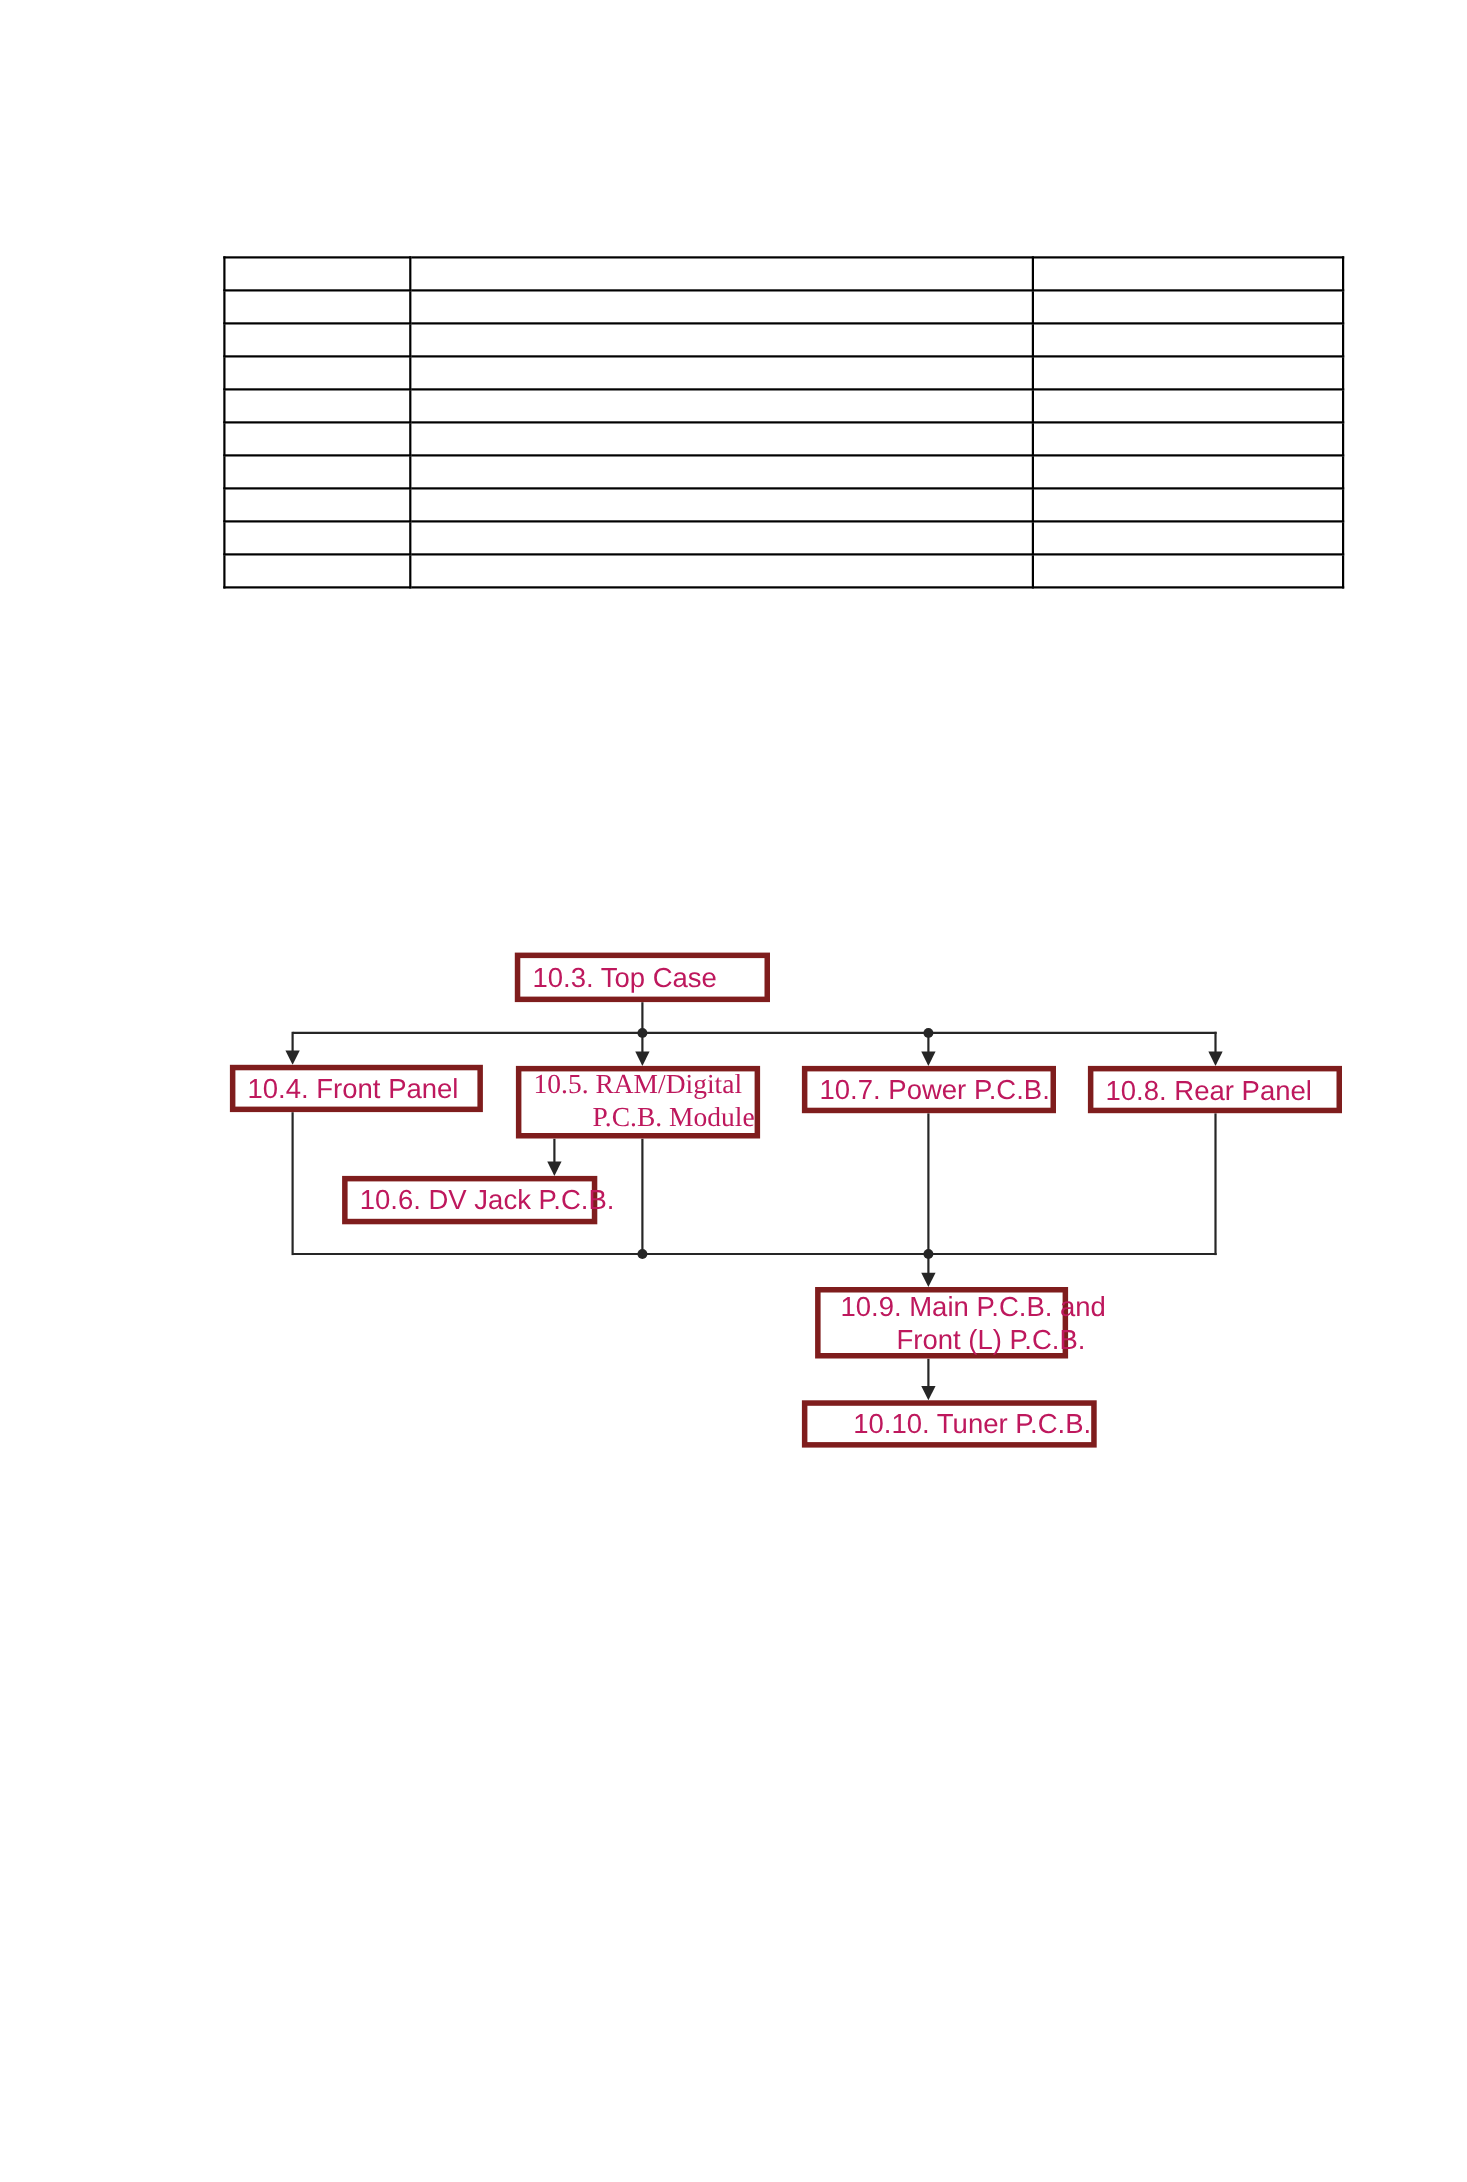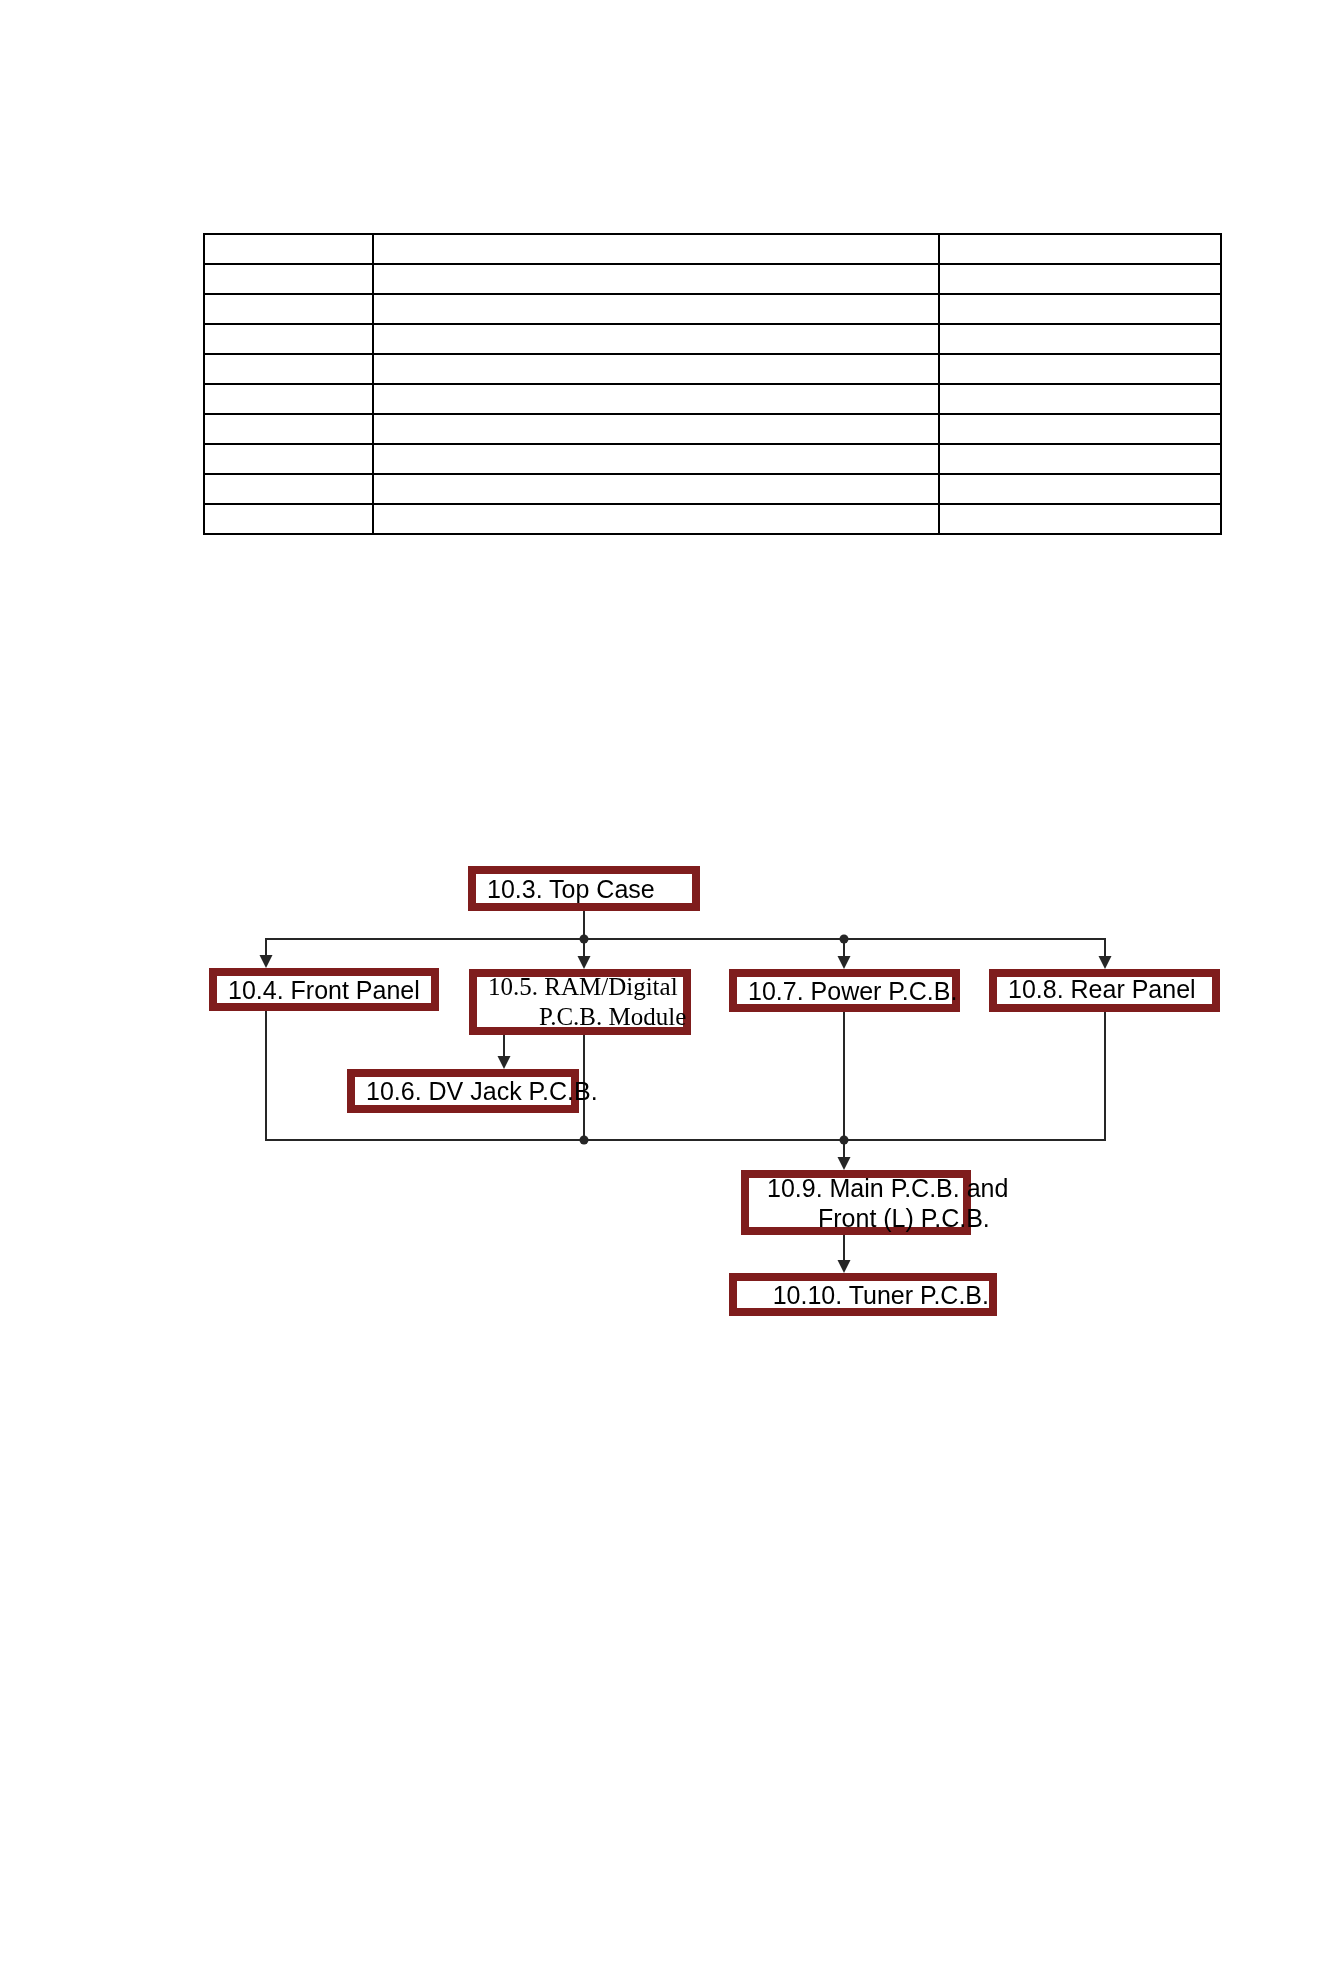--- a/index.html
+++ b/index.html
@@ -38,29 +38,29 @@
     top: 0;
     width: 1334px;
     height: 1984px;
     pointer-events: none;
   }
 
   
   .node {
     position: absolute;
     box-sizing: border-box;
-    border: 8px solid #7f1d1d;
+    border: 5px solid #7f1d1d;
     background: #ffffff;
     display: flex;
     flex-direction: column;
     justify-content: center;
     padding-left: 11px;
     font-size: 25px;
     line-height: 30px;
-    color: #000000;
+    color: #be185d;
     white-space: nowrap;
   }
   .node .line2 { padding-left: 51px; text-align: right; }
   .node.tight { padding-left: 18px; }
 </style>
 </head>
 <body>
 
 <div id="page">
 
@@ -161,21 +161,21 @@
 
   <div class="node" style="left:209px; top:968px; width:230px; height:43px;justify-content:center;">
     <span>10.4. Front Panel</span>
   </div>
 
   <div class="node" style="left:469px; top:969px; width:222px; height:66px;font-family:Liberation Serif, serif;">
     <span>10.5. RAM/Digital</span>
     <span class="line2">P.C.B. Module</span>
   </div>
 
-  <div class="node" style="left:311px; top:1069px; width:232px; height:44px;margin-left:36px;">
+  <div class="node" style="left:311px; top:1069px; width:232px; height:44px;">
     <span>10.6. DV Jack P.C.B.</span>
   </div>
 
   <div class="node" style="left:729px; top:969px; width:231px; height:43px;">
     <span>10.7. Power P.C.B.</span>
   </div>
 
   <div class="node" style="left:989px; top:969px; width:231px; height:43px;justify-content:flex-end;">
     <span>10.8. Rear Panel</span>
   </div>

